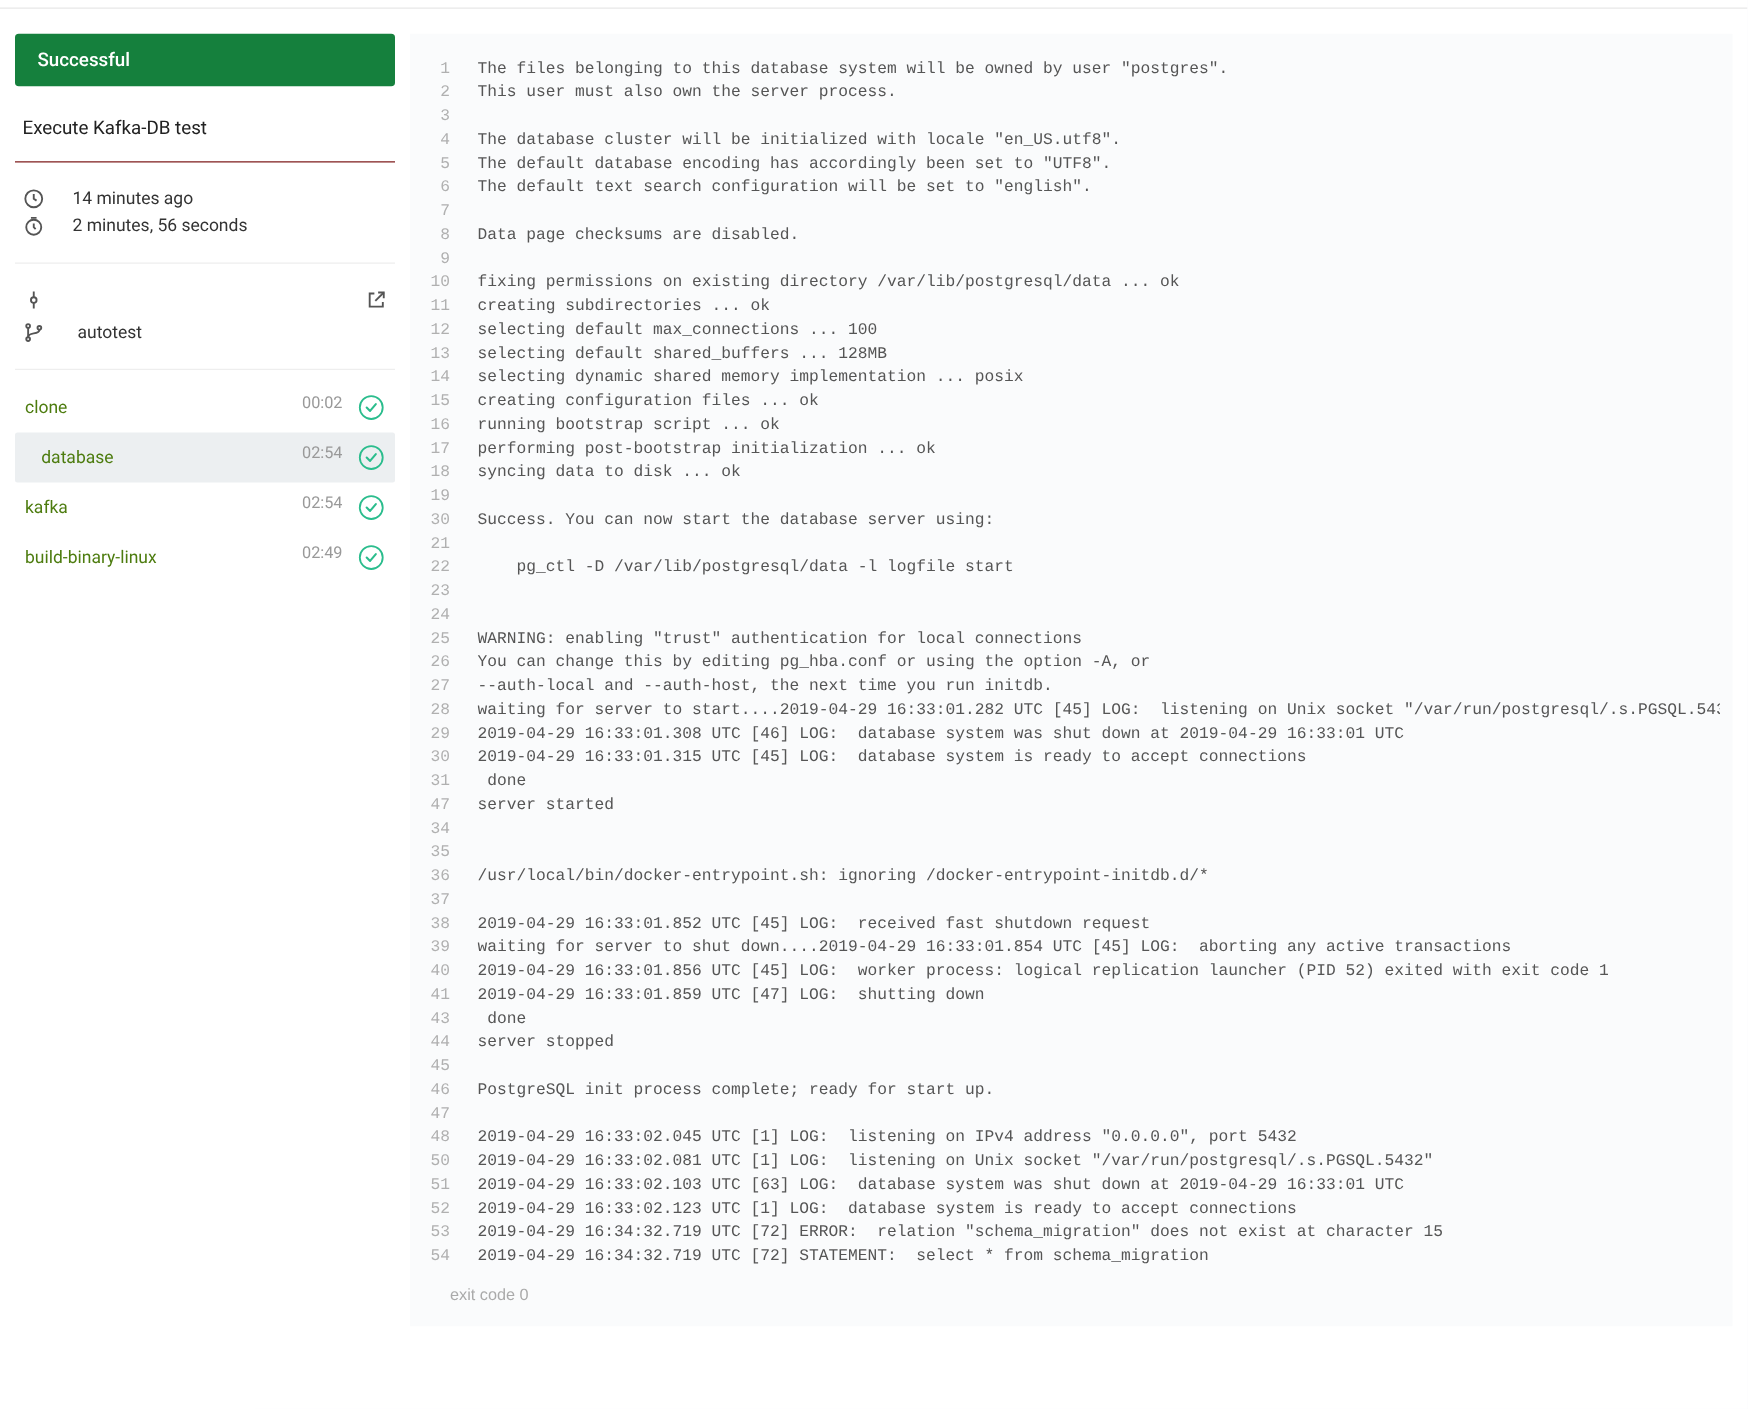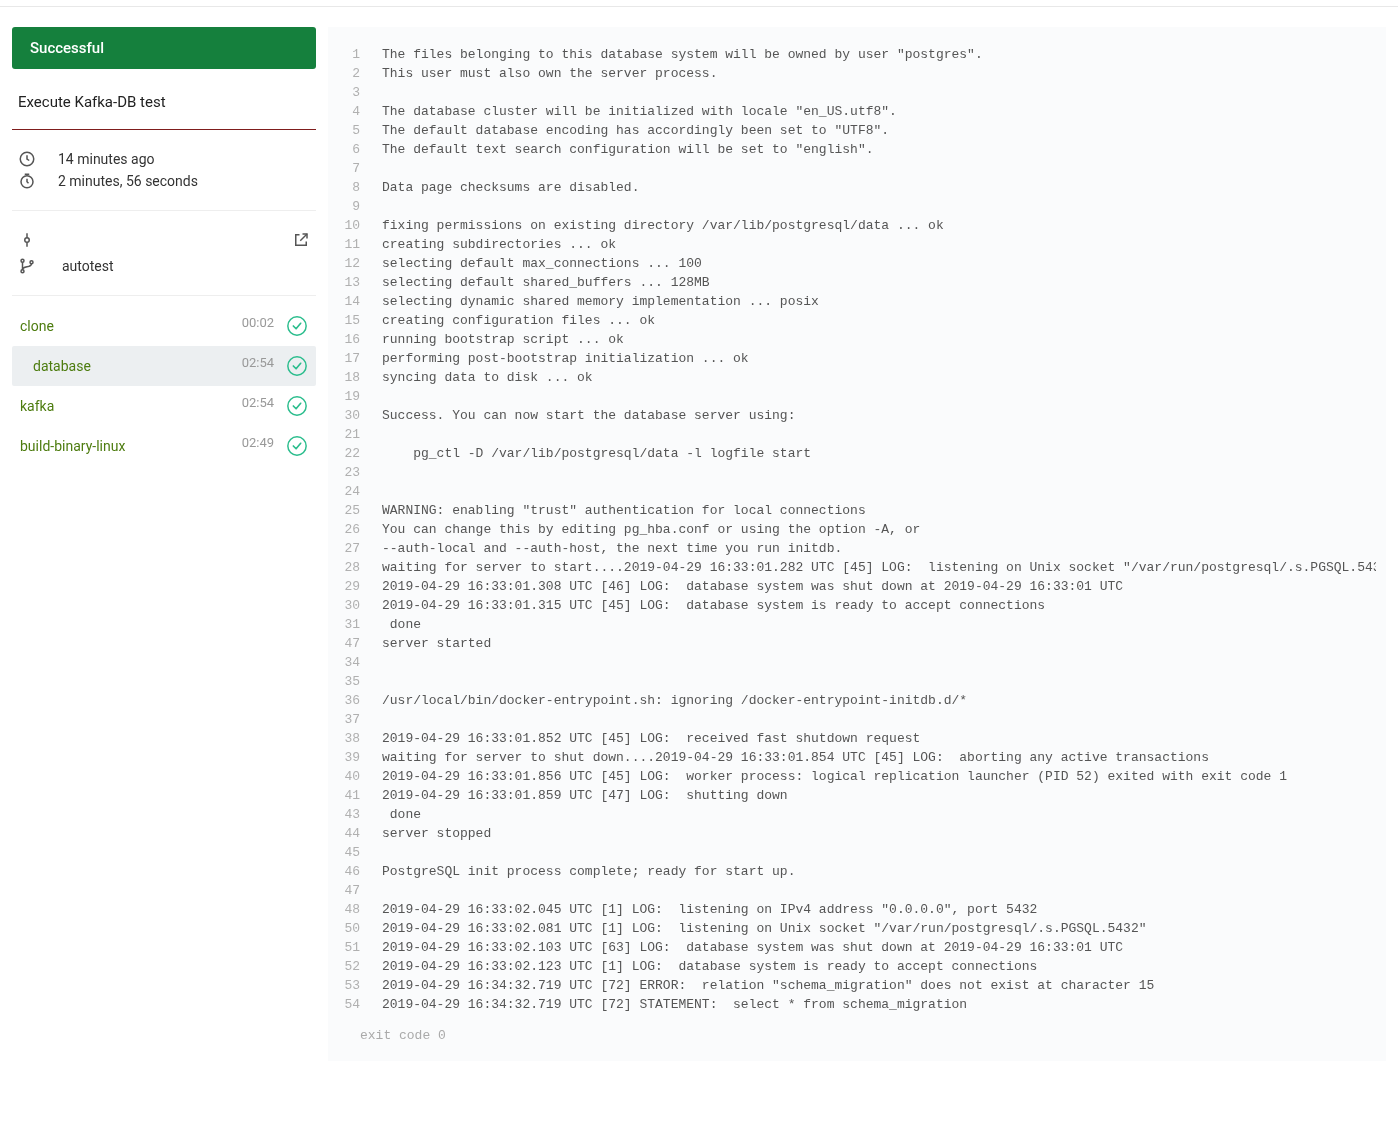--- a/index.html
+++ b/index.html
@@ -89,21 +89,21 @@
     .line-no {
       width: 44px;
       text-align: right;
       color: #b0b0b0;
       padding-right: 22px;
       flex-shrink: 0;
       user-select: none;
     }
     .log-text { color: #555; flex:1; overflow:hidden; }
     .exit-line {
-      font-family: Liberation Mono, monospace;
+      font-family: Liberation Sans, sans-serif;
       font-size: 13px;
       color: #aaa;
       margin-top: 14px;
       padding-left: 22px;
     }
     svg { display:block; }
   </style>
 </head>
 <body>
 

